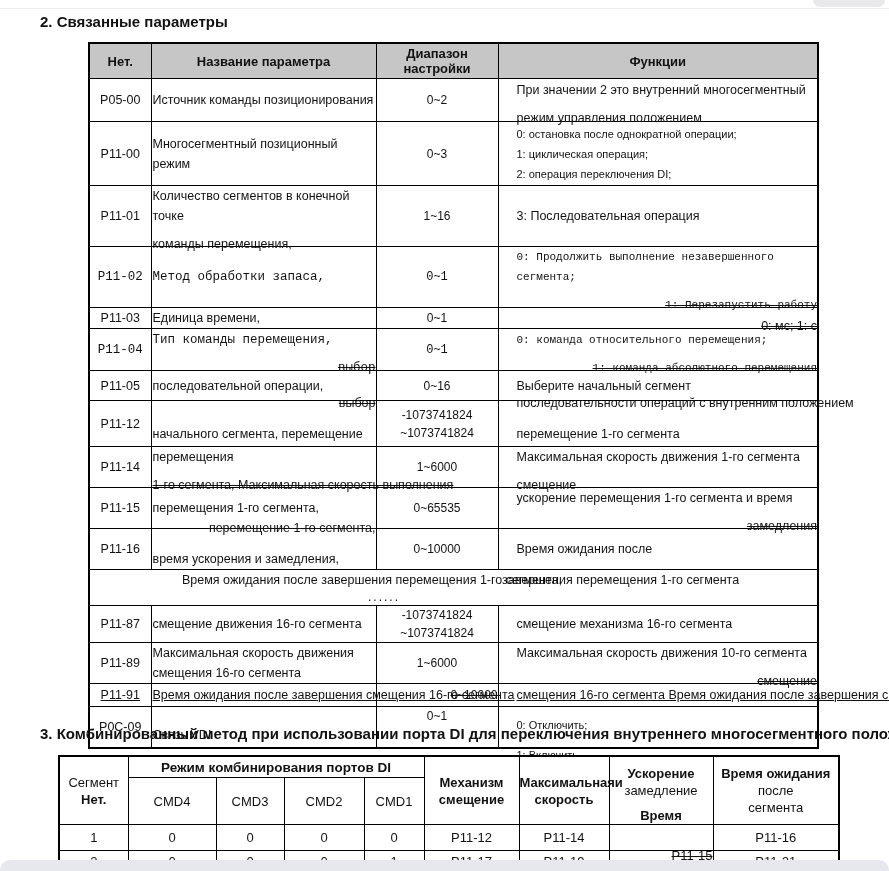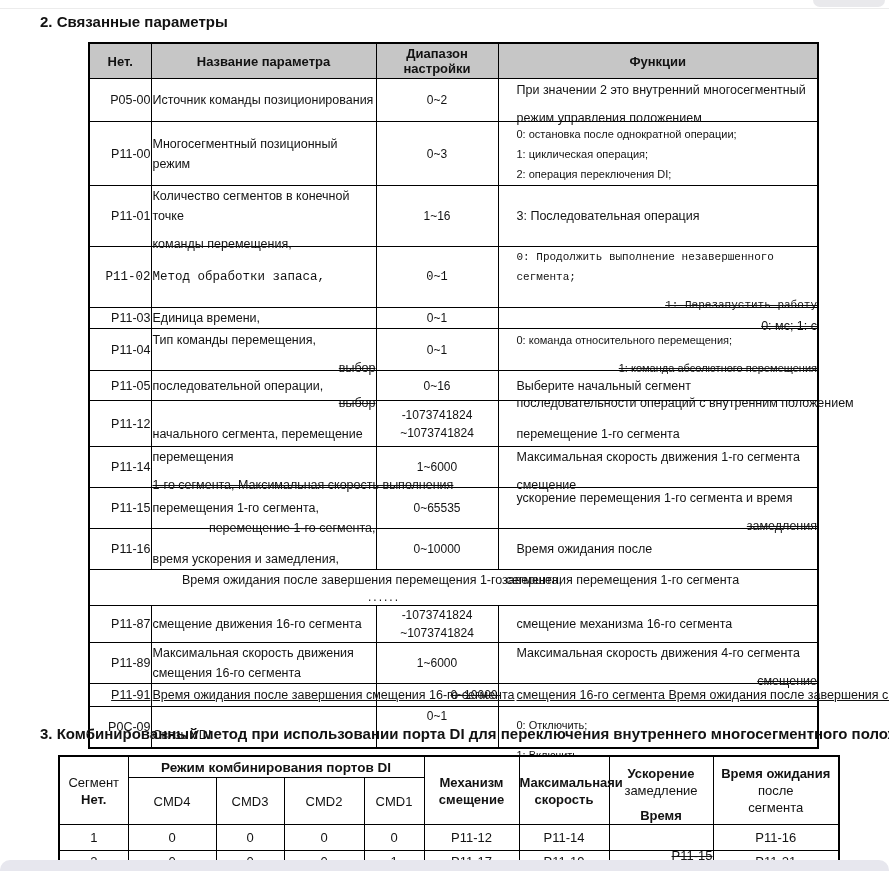--- a/index.html
+++ b/index.html
@@ -16,21 +16,21 @@
   .h3{position:absolute;left:40px;top:725px;font-size:15px;font-weight:bold;white-space:nowrap;letter-spacing:0;}
 
   table{border-collapse:collapse;table-layout:fixed;}
   td,th{padding:0;overflow:visible;}
 
   
   .t1{position:absolute;left:88px;top:42px;width:729px;border:2px solid #000;}
   .t1 th,.t1 td{border:1px solid #000;vertical-align:middle;font-size:12.5px;}
   .t1 thead th{background:#c6c6c6;font-weight:bold;font-size:13px;height:34px;text-align:center;}
   .t1 .ln{line-height:20px;}
-  .c-no{text-align:right;}
+  .c-no{text-align:center;}
   .c-name{padding-left:1px;}
   .c-range{text-align:center;}
   .c-range .ln{font-size:12px;line-height:18px;}
   .c-func{padding-left:18px;}
 
   .f-sm{font-size:11px;line-height:18px;}
   .f-low{position:relative;top:8px;}
   .f-low2{position:relative;top:18px;}
   .f-high{position:relative;top:-11px;}
   .f-strike{text-decoration:line-through;text-decoration-thickness:1px;text-align:right;}
@@ -133,21 +133,21 @@
         <td class="c-name">
           <div class="ln">Единица времени,</div>
         </td>
         <td class="c-range">
           <div class="ln">0~1</div>
         </td>
         <td class="c-func">
           <div class="ln f-low f-strike">0: мс; 1: с</div>
         </td>
       </tr>
-      <tr style="height: 42px;">
+      <tr style="height: 42px; font-family: Liberation Mono, monospace;">
         <td class="c-no">P11-04</td>
         <td class="c-name">
           <div class="ln">Тип команды перемещения,</div>
           <div class="ln f-low f-strike">выбор</div>
         </td>
         <td class="c-range">
           <div class="ln">0~1</div>
         </td>
         <td class="c-func">
           <div class="ln f-sm">0: команда относительного перемещения;</div>
@@ -244,21 +244,21 @@
       <tr style="height: 35px; margin-left: 44px;">
         <td class="c-no">P11-89</td>
         <td class="c-name">
           <div class="ln">Максимальная скорость движения</div>
           <div class="ln">смещения 16-го сегмента</div>
         </td>
         <td class="c-range">
           <div class="ln">1~6000</div>
         </td>
         <td class="c-func">
-          <div class="ln">Максимальная скорость движения 4-го сегмента</div>
+          <div class="ln">Максимальная скорость движения 10-го сегмента</div>
           <div class="ln f-low f-strike">смещение</div>
         </td>
       </tr>
       <tr style="height: 23px; text-decoration: underline;">
         <td class="c-no">P11-91</td>
         <td class="c-name">
           <div class="ln f-nowrap">Время ожидания после завершения смещения 16-го сегмента</div>
         </td>
         <td class="c-range">
           <div class="ln f-strike">0~10000</div>

